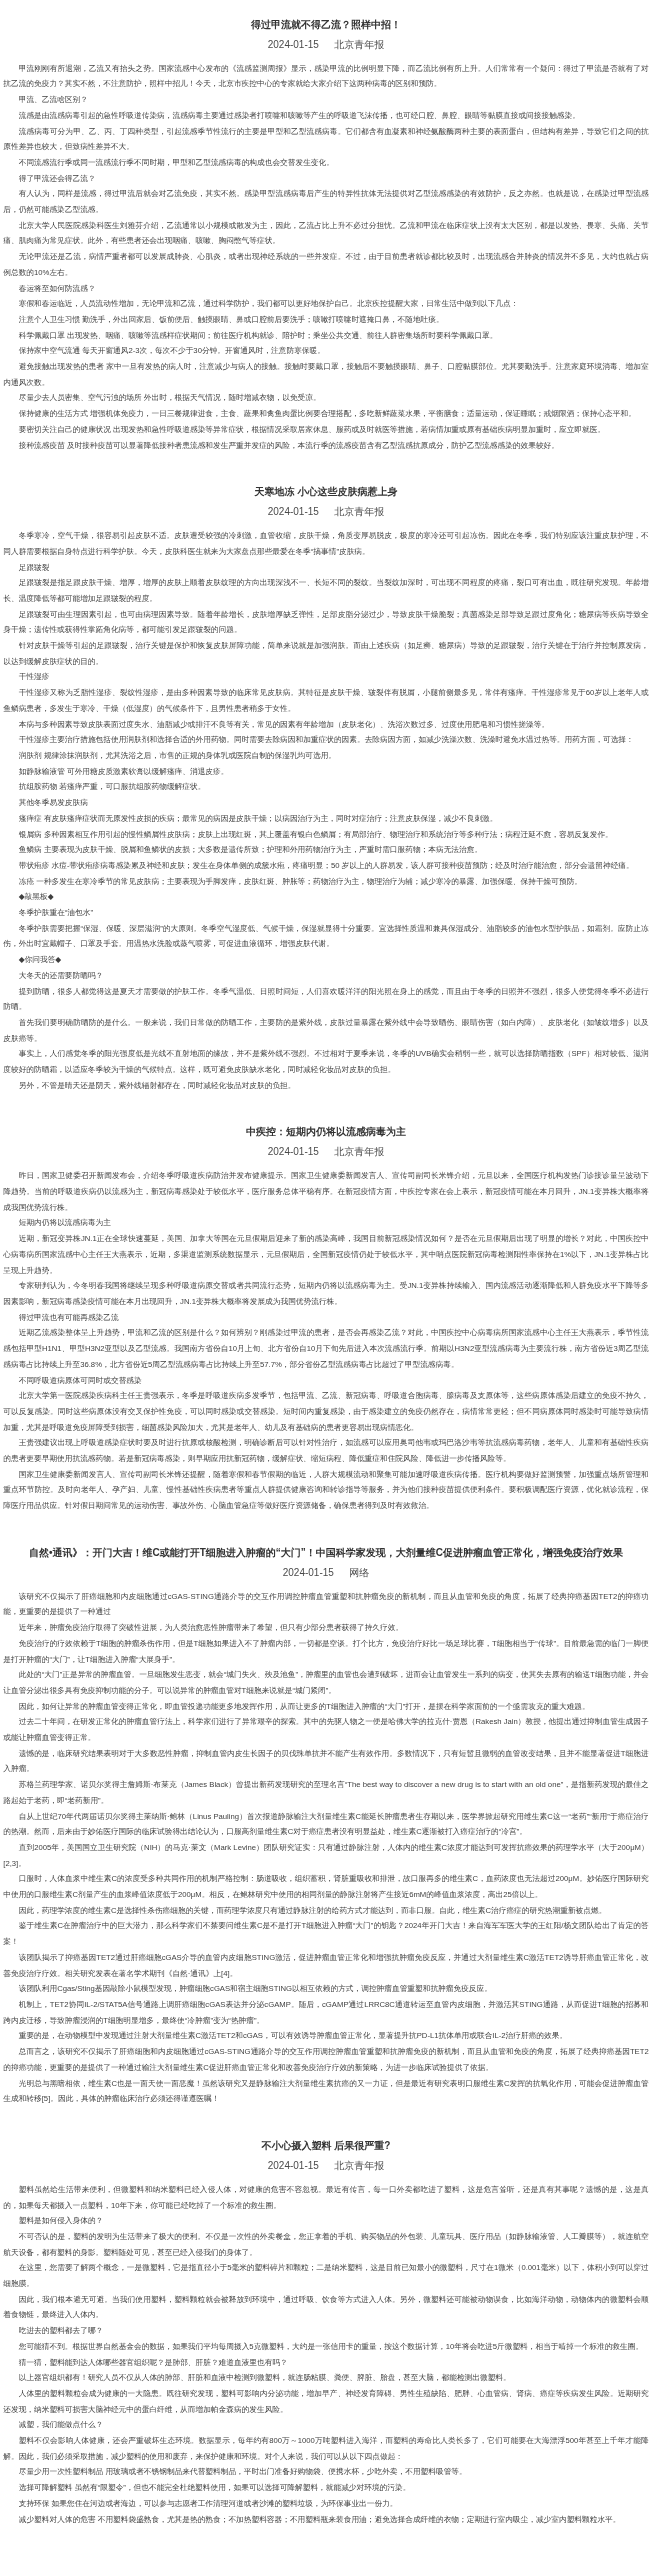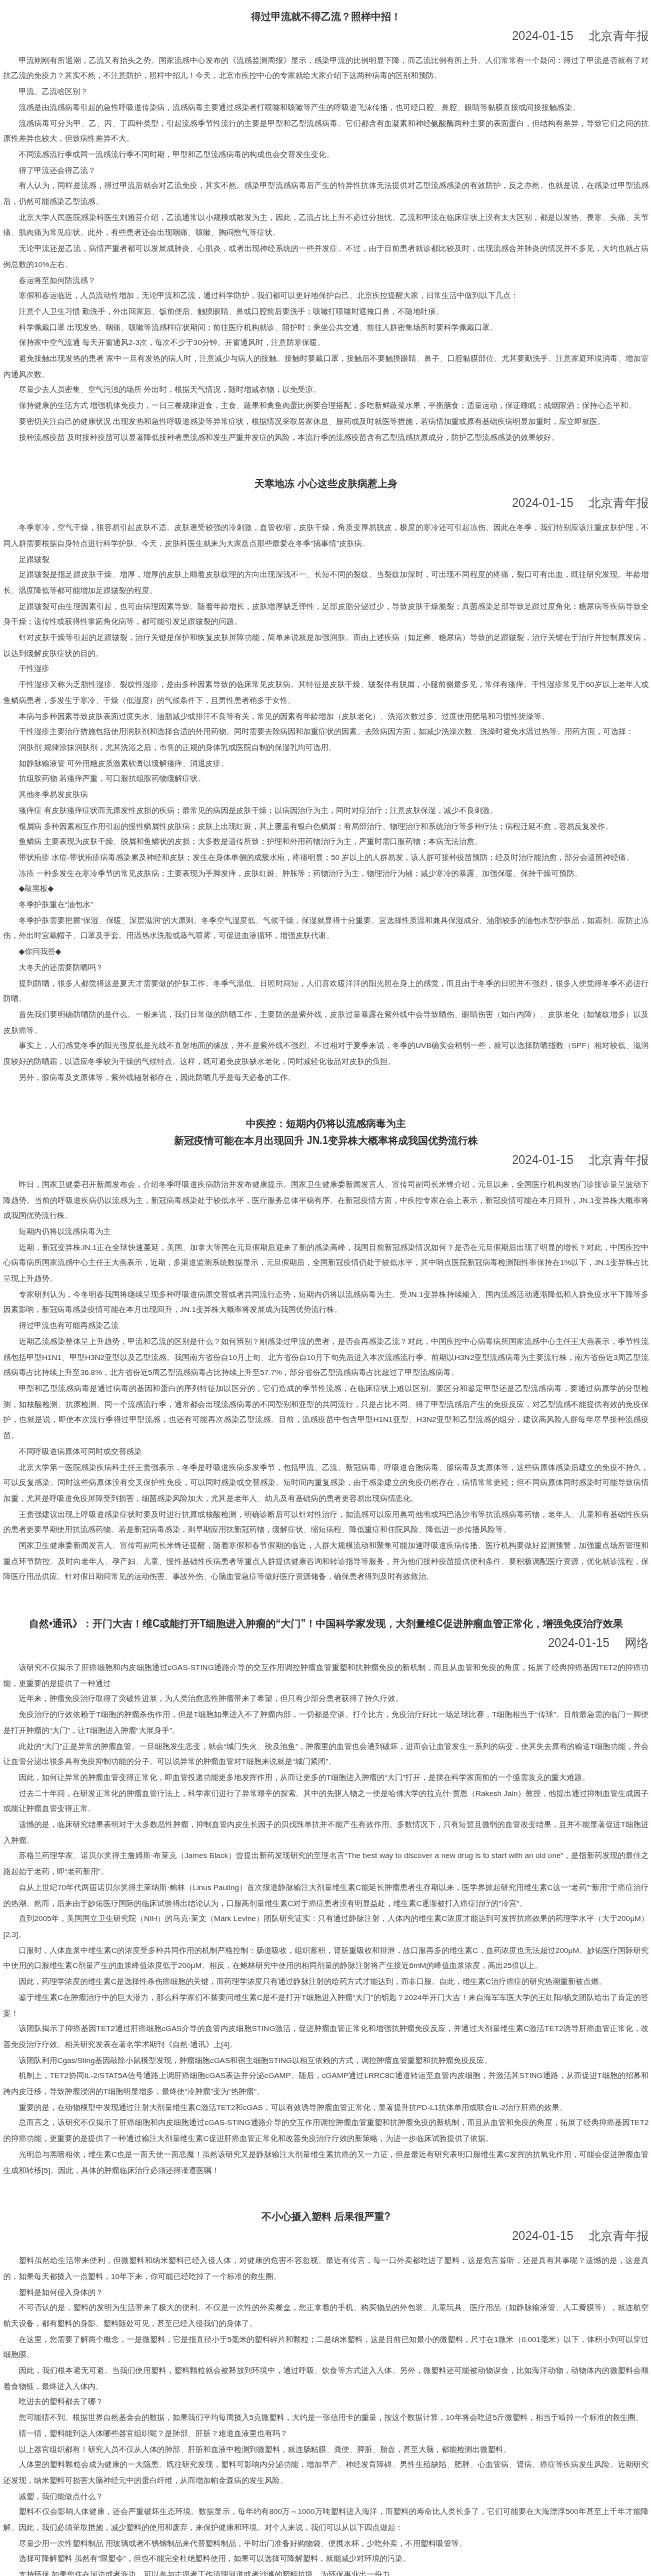--- a/index.html
+++ b/index.html
@@ -10,24 +10,25 @@
   }
   .page{padding:8.8px 3.3px 93px 3.3px;}
   .article{margin-top:31px;}
   .article:first-child{margin-top:0;}
   .title-line{
     text-align:center;
     font-weight:bold;
     font-size:10px;
     line-height:16.5px;
     color:#333333;
+    margin-top:8px;
   }
   .meta{
-    text-align:right;
-    font-size:12px;
+    text-align:center;
+    font-size:10px;
     color:#4a4a4a;
     margin:4.4px 0 10px 0;
     line-height:13px;
   }
   .meta .date{margin-right:15.4px;}
   .para{
     margin:0;
     padding:0;
     font-size:7.7px;
     line-height:15.7px;
@@ -86,33 +87,31 @@
       <p class="para">带状疱疹 水痘-带状疱疹病毒感染累及神经和皮肤；发生在身体单侧的成簇水疱，疼痛明显；50 岁以上的人群易发，该人群可接种疫苗预防；经及时治疗能治愈，部分会遗留神经痛。</p>
       <p class="para">冻疮 一种多发生在寒冷季节的常见皮肤病；主要表现为手脚发痒，皮肤红斑、肿胀等；药物治疗为主，物理治疗为辅；减少寒冷的暴露、加强保暖、保持干燥可预防。</p>
       <p class="para">◆敲黑板◆</p>
       <p class="para">冬季护肤重在“油包水”</p>
       <p class="para">冬季护肤需要把握“保湿、保暖、深层滋润”的大原则。冬季空气湿度低、气候干燥，保湿就显得十分重要。宜选择性质温和兼具保湿成分、油脂较多的油包水型护肤品，如霜剂。应防止冻伤，外出时宜戴帽子、口罩及手套。用温热水洗脸或蒸气喷雾，可促进血液循环，增强皮肤代谢。</p>
       <p class="para">◆你问我答◆</p>
       <p class="para">大冬天的还需要防晒吗？</p>
       <p class="para">提到防晒，很多人都觉得这是夏天才需要做的护肤工作。冬季气温低、日照时间短，人们喜欢暖洋洋的阳光照在身上的感觉，而且由于冬季的日照并不强烈，很多人便觉得冬季不必进行防晒。</p>
       <p class="para">首先我们要明确防晒防的是什么。一般来说，我们日常做的防晒工作，主要防的是紫外线，皮肤过量暴露在紫外线中会导致晒伤、眼睛伤害（如白内障）、皮肤老化（如皱纹增多）以及皮肤癌等。</p>
       <p class="para">事实上，人们感觉冬季的阳光强度低是光线不直射地面的缘故，并不是紫外线不强烈。不过相对于夏季来说，冬季的UVB确实会稍弱一些，就可以选择防晒指数（SPF）相对较低、滋润度较好的防晒霜，以适应冬季较为干燥的气候特点。这样，既可避免皮肤缺水老化，同时减轻化妆品对皮肤的负担。</p>
-      <p class="para">另外，腺病毒及支原体等，紫外线辐射都存在，因此防晒几乎是每天必备的工作。</p>
+      <p class="para">另外，不管是晴天还是阴天，紫外线辐射都存在，同时减轻化妆品对皮肤的负担。</p>
     </section>
     <section class="article">
       <div class="title-line">中疾控：短期内仍将以流感病毒为主</div>
-      <div class="title-line">新冠疫情可能在本月出现回升 JN.1变异株大概率将成我国优势流行株</div>
       <div class="meta"><span class="date">2024-01-15</span><span class="source">北京青年报</span></div>
       <p class="para">昨日，国家卫健委召开新闻发布会，介绍冬季呼吸道疾病防治并发布健康提示。国家卫生健康委新闻发言人、宣传司副司长米锋介绍，元旦以来，全国医疗机构发热门诊接诊量呈波动下降趋势。当前的呼吸道疾病仍以流感为主，新冠病毒感染处于较低水平，医疗服务总体平稳有序。在新冠疫情方面，中疾控专家在会上表示，新冠疫情可能在本月回升，JN.1变异株大概率将成我国优势流行株。</p>
       <p class="para">短期内仍将以流感病毒为主</p>
       <p class="para">近期，新冠变异株JN.1正在全球快速蔓延，美国、加拿大等国在元旦假期后迎来了新的感染高峰，我国目前新冠感染情况如何？是否在元旦假期后出现了明显的增长？对此，中国疾控中心病毒病所国家流感中心主任王大燕表示，近期，多渠道监测系统数据显示，元旦假期后，全国新冠疫情仍处于较低水平，其中哨点医院新冠病毒检测阳性率保持在1%以下，JN.1变异株占比呈现上升趋势。</p>
       <p class="para">专家研判认为，今冬明春我国将继续呈现多种呼吸道病原交替或者共同流行态势，短期内仍将以流感病毒为主。受JN.1变异株持续输入、国内流感活动逐渐降低和人群免疫水平下降等多因素影响，新冠病毒感染疫情可能在本月出现回升，JN.1变异株大概率将发展成为我国优势流行株。</p>
       <p class="para">得过甲流也有可能再感染乙流</p>
       <p class="para">近期乙流感染整体呈上升趋势，甲流和乙流的区别是什么？如何辨别？刚感染过甲流的患者，是否会再感染乙流？对此，中国疾控中心病毒病所国家流感中心主任王大燕表示，季节性流感包括甲型H1N1、甲型H3N2亚型以及乙型流感。我国南方省份自10月上旬、北方省份自10月下旬先后进入本次流感流行季。前期以H3N2亚型流感病毒为主要流行株，南方省份近3周乙型流感病毒占比持续上升至36.8%，北方省份近5周乙型流感病毒占比持续上升至57.7%，部分省份乙型流感病毒占比超过了甲型流感病毒。</p>
-      <p class="para">甲型和乙型流感病毒是通过病毒的基因和蛋白的序列特征加以区分的，它们造成的季节性流感，在临床症状上难以区别。要区分和鉴定甲型还是乙型流感病毒，要通过病原学的分型检测，如核酸检测、抗原检测。同一个流感流行季，通常都会出现流感病毒的不同型别和亚型的共同流行，只是占比不同。得了甲型流感后产生的免疫反应，对乙型流感不能提供有效的免疫保护，也就是说，即使本次流行季得过甲型流感，也还有可能再次感染乙型流感。目前，流感疫苗中包含甲型H1N1亚型、H3N2亚型和乙型流感的组分，建议高风险人群每年尽早接种流感疫苗。</p>
       <p class="para">不同呼吸道病原体可同时或交替感染</p>
       <p class="para">北京大学第一医院感染疾病科主任王贵强表示，冬季是呼吸道疾病多发季节，包括甲流、乙流、新冠病毒、呼吸道合胞病毒、腺病毒及支原体等，这些病原体感染后建立的免疫不持久，可以反复感染。同时这些病原体没有交叉保护性免疫，可以同时感染或交替感染。短时间内重复感染，由于感染建立的免疫仍然存在，病情常常更轻；但不同病原体同时感染时可能导致病情加重，尤其是呼吸道免疫屏障受到损害，细菌感染风险加大，尤其是老年人、幼儿及有基础病的患者更容易出现病情恶化。</p>
       <p class="para">王贵强建议出现上呼吸道感染症状时要及时进行抗原或核酸检测，明确诊断后可以针对性治疗，如流感可以应用奥司他韦或玛巴洛沙韦等抗流感病毒药物，老年人、儿童和有基础性疾病的患者更要早期使用抗流感药物。若是新冠病毒感染，则早期应用抗新冠药物，缓解症状、缩短病程、降低重症和住院风险、降低进一步传播风险等。</p>
       <p class="para">国家卫生健康委新闻发言人、宣传司副司长米锋还提醒，随着寒假和春节假期的临近，人群大规模流动和聚集可能加速呼吸道疾病传播。医疗机构要做好监测预警，加强重点场所管理和重点环节防控。及时向老年人、孕产妇、儿童、慢性基础性疾病患者等重点人群提供健康咨询和转诊指导等服务，并为他们接种疫苗提供便利条件。要积极调配医疗资源，优化就诊流程，保障医疗用品供应。针对假日期间常见的运动伤害、事故外伤、心脑血管急症等做好医疗资源储备，确保患者得到及时有效救治。</p>
     </section>
     <section class="article">
       <div class="title-line">自然•通讯》：开门大吉！维C或能打开T细胞进入肿瘤的“大门”！中国科学家发现，大剂量维C促进肿瘤血管正常化，增强免疫治疗效果</div>
       <div class="meta"><span class="date">2024-01-15</span><span class="source">网络</span></div>
       <p class="para">该研究不仅揭示了肝癌细胞和内皮细胞通过cGAS-STING通路介导的交互作用调控肿瘤血管重塑和抗肿瘤免疫的新机制，而且从血管和免疫的角度，拓展了经典抑癌基因TET2的抑癌功能，更重要的是提供了一种通过</p>
       <p class="para">近年来，肿瘤免疫治疗取得了突破性进展，为人类治愈恶性肿瘤带来了希望，但只有少部分患者获得了持久疗效。</p>

